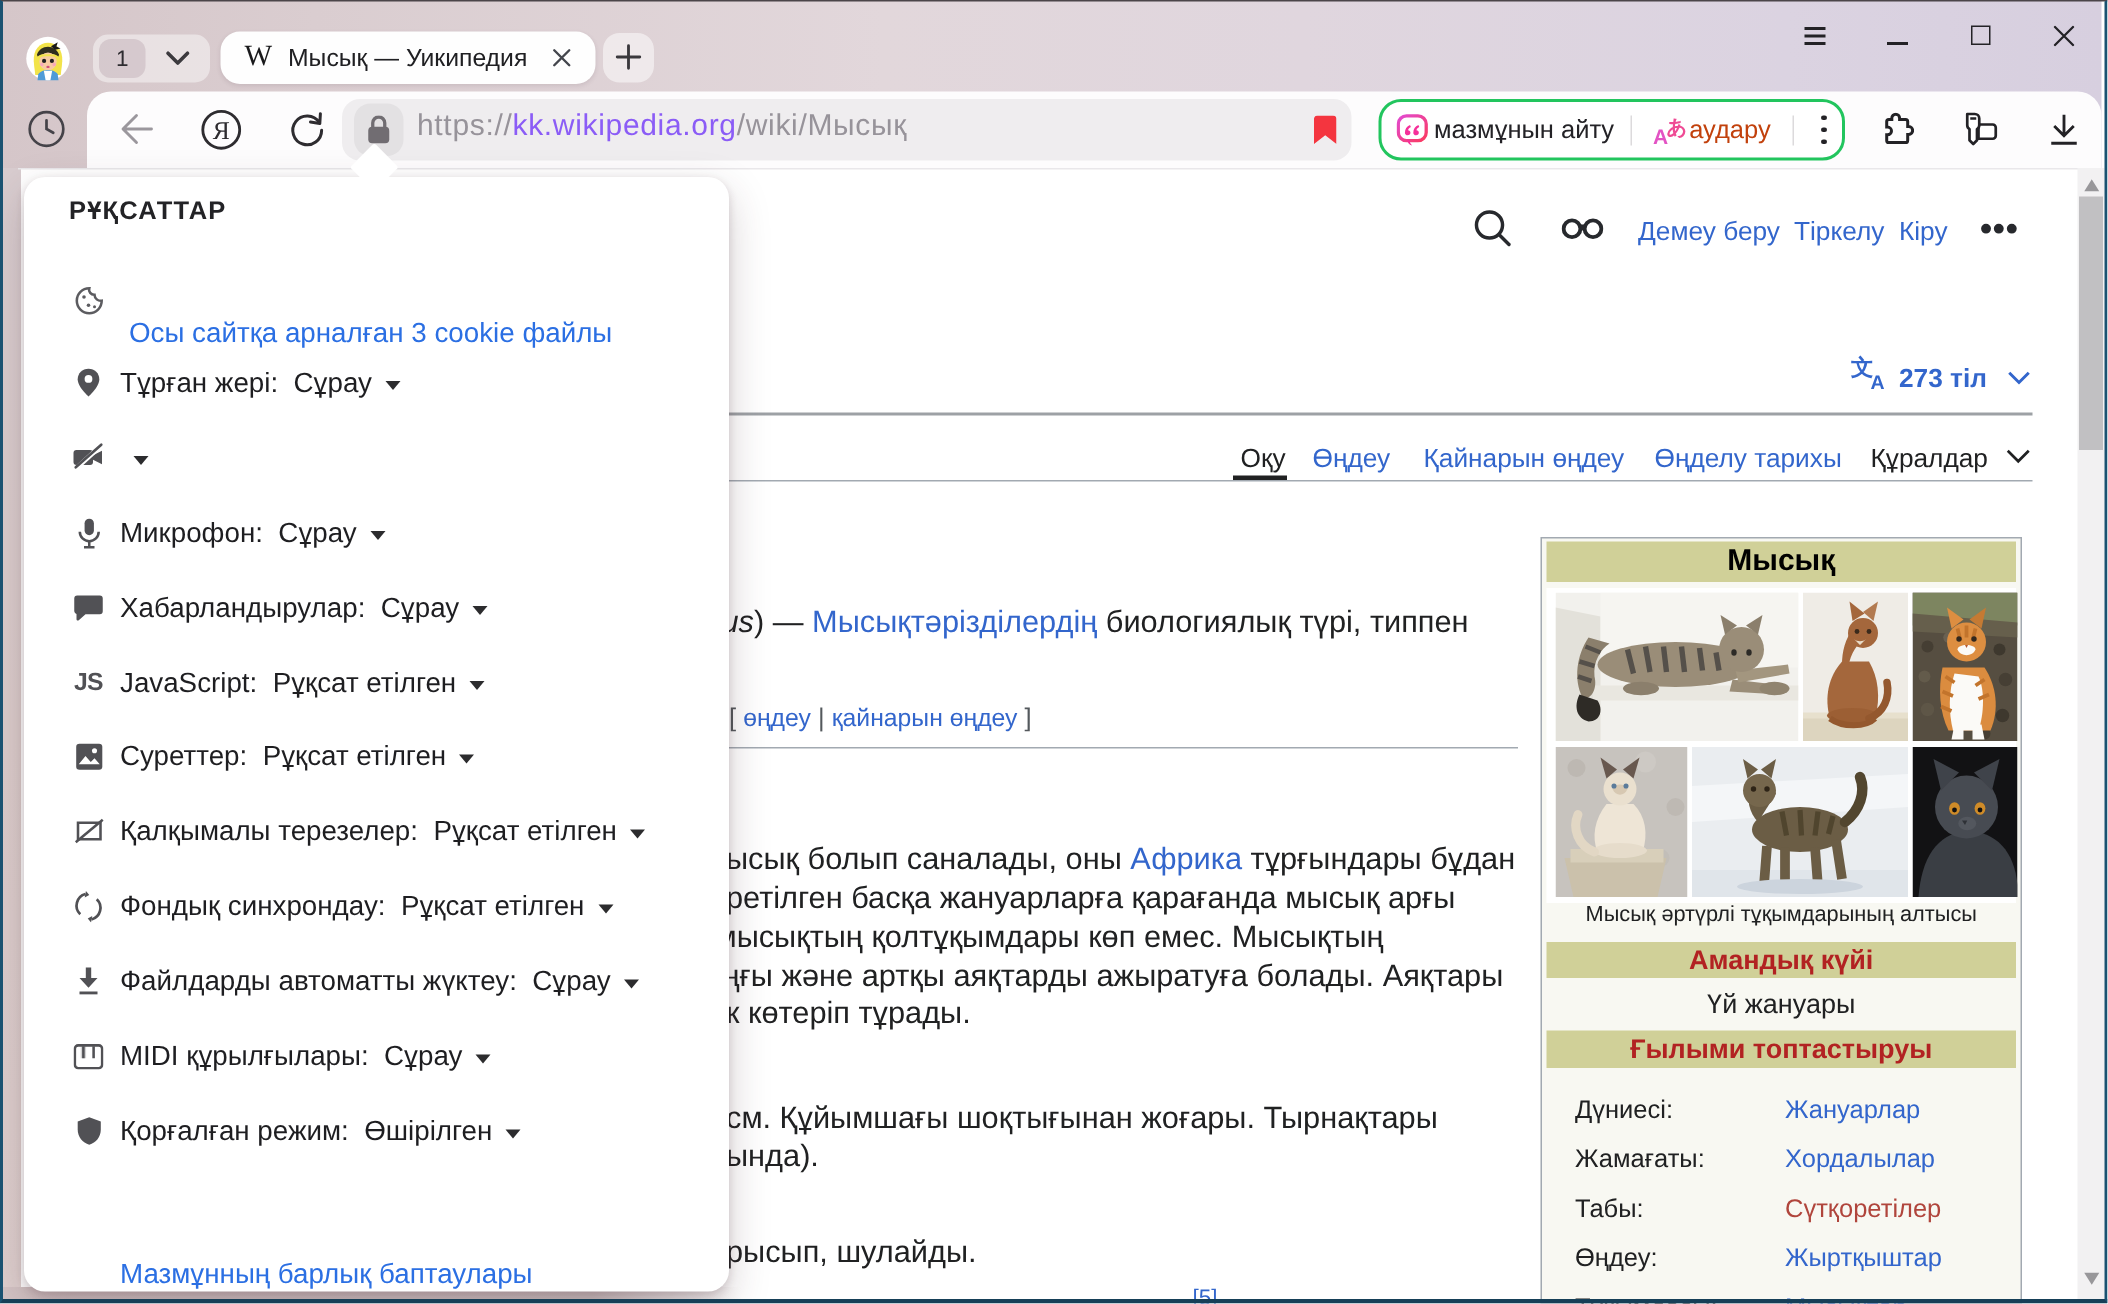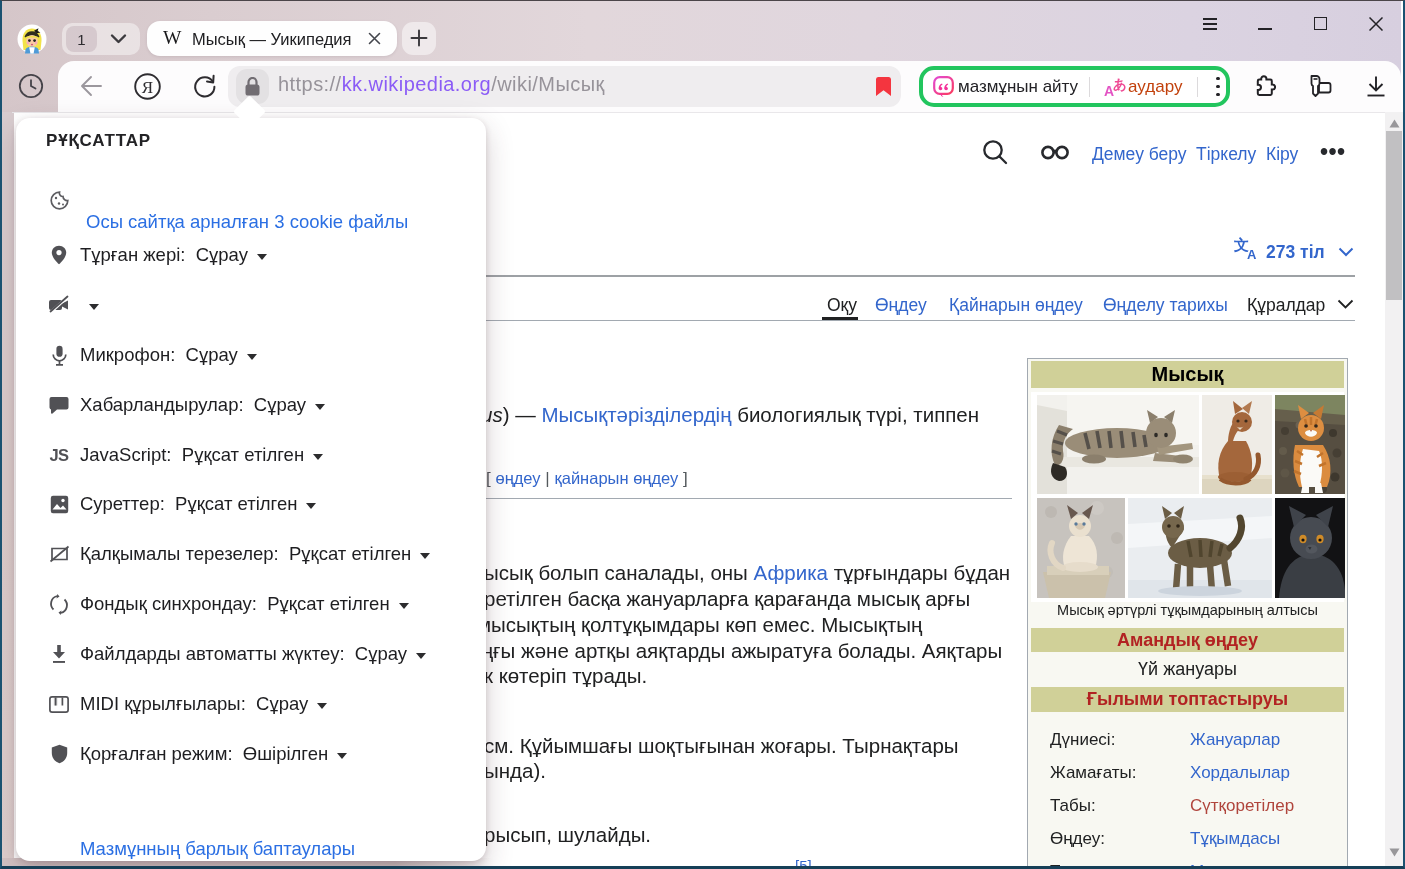--- a/index.html
+++ b/index.html
@@ -28,21 +28,21 @@
   #toolbar { position:absolute; left:58px; top:61px; width:1343px; height:51px;
     background:#fdfcfd; border-radius:16px 16px 0 0; }
 
   #addr { position:absolute; left:170px; top:5px; width:673px; height:41px;
     background:#efedef; border-radius:12px; }
   #lockbox { position:absolute; left:8px; top:3px; width:33px; height:35px; background:#e3e1e3; border-radius:11px; }
   #urltxt { position:absolute; left:50px; top:7px; font-size:20px; letter-spacing:0.45px; color:#97939a; white-space:nowrap; }
   #urltxt b { color:#8b5cf6; font-weight:normal; }
 
   #speakbar { position:absolute; left:861px; top:5px; width:311px; height:41px;
-    background:#fff; border:4px solid #22c55e; border-radius:15px; display:flex; align-items:center; }
+    background:#fff; border:2px solid #22c55e; border-radius:15px; display:flex; align-items:center; }
 
   
   #page { position:absolute; left:12px; top:112px; width:1373px; height:754px; background:#fff; }
   #pagetopline { position:absolute; left:12px; top:112px; width:1389px; height:1px; background:#e9e7ea; }
 
   
   #sbar { position:absolute; left:1385px; top:112px; width:18px; height:754px; background:#f2f1f2; }
   #sthumb { position:absolute; left:1px; top:19px; width:16px; height:169px; background:#c1c0c2; }
 
   
@@ -357,32 +357,32 @@
   <path d="M53 29 L58 8 L41 17 Z" fill="#3f434a"></path>
   <ellipse cx="28" cy="41" rx="3.6" ry="4.2" fill="#cf8b28"></ellipse>
   <ellipse cx="45" cy="41" rx="3.6" ry="4.2" fill="#cf8b28"></ellipse>
   <circle cx="28" cy="42" r="1.6" fill="#111"></circle>
   <circle cx="45" cy="42" r="1.6" fill="#111"></circle>
   <ellipse cx="36.5" cy="51" rx="6" ry="4.5" fill="#53575e"></ellipse>
   <path d="M33 49 L36.5 49 L35 52 Z" fill="#2e3136"></path>
 </svg>
 
 <div class="abs" style="left:1031px;top:602px;width:313px;text-align:center;font-size:14.5px;color:#202122">Мысық әртүрлі тұқымдарының алтысы</div>
-<div class="abs" style="left:1031px;top:628px;width:313px;height:24px;background:#d0d098;display:flex;align-items:center;justify-content:center;font-size:18px;font-weight:bold;color:#b22222">Амандық өңдеу</div>
+<div class="abs" style="left:1031px;top:628px;width:313px;height:24px;background:#d0d098;display:flex;align-items:center;justify-content:center;font-size:18px;font-weight:bold;color:#b22222">Амандық күйі</div>
 <div class="abs" style="left:1031px;top:659px;width:313px;text-align:center;font-size:18px;color:#202122">Үй жануары</div>
 <div class="abs" style="left:1031px;top:687px;width:313px;height:25px;background:#d0d098;display:flex;align-items:center;justify-content:center;font-size:18px;font-weight:bold;color:#b22222">Ғылыми топтастыруы</div>
 
 <div class="abs" style="left:1050px;top:730px;font-size:17px;color:#202122">Дүниесі:</div>
 <div class="abs wlink" style="left:1190px;top:730px;font-size:17px">Жануарлар</div>
 <div class="abs" style="left:1050px;top:763px;font-size:17px;color:#202122">Жамағаты:</div>
 <div class="abs wlink" style="left:1190px;top:763px;font-size:17px">Хордалылар</div>
 <div class="abs" style="left:1050px;top:796px;font-size:17px;color:#202122">Табы:</div>
 <div class="abs rlink" style="left:1190px;top:796px;font-size:17px">Сүтқоретілер</div>
 <div class="abs" style="left:1050px;top:829px;font-size:17px;color:#202122">Өңдеу:</div>
-<div class="abs wlink" style="left:1190px;top:829px;font-size:17px">Тұқымдасы</div>
+<div class="abs wlink" style="left:1190px;top:829px;font-size:17px">Жыртқыштар</div>
 <div class="abs" style="left:1050px;top:862px;font-size:17px;color:#202122">Тұқымдасы:</div>
 <div class="abs wlink" style="left:1190px;top:862px;font-size:17px">Мысықтар</div>
 
 <div id="sbar">
   <svg style="position:absolute;left:4px;top:7px" width="11" height="9" viewBox="0 0 11 9">
       <path d="M5.5 0.5 L10.5 8.5 H0.5 Z" fill="#98979a"></path>
     </svg>
   <div id="sthumb"></div>
   <svg style="position:absolute;left:4px;top:736px" width="11" height="9" viewBox="0 0 11 9">
       <path d="M5.5 8.5 L10.5 0.5 H0.5 Z" fill="#98979a"></path>

